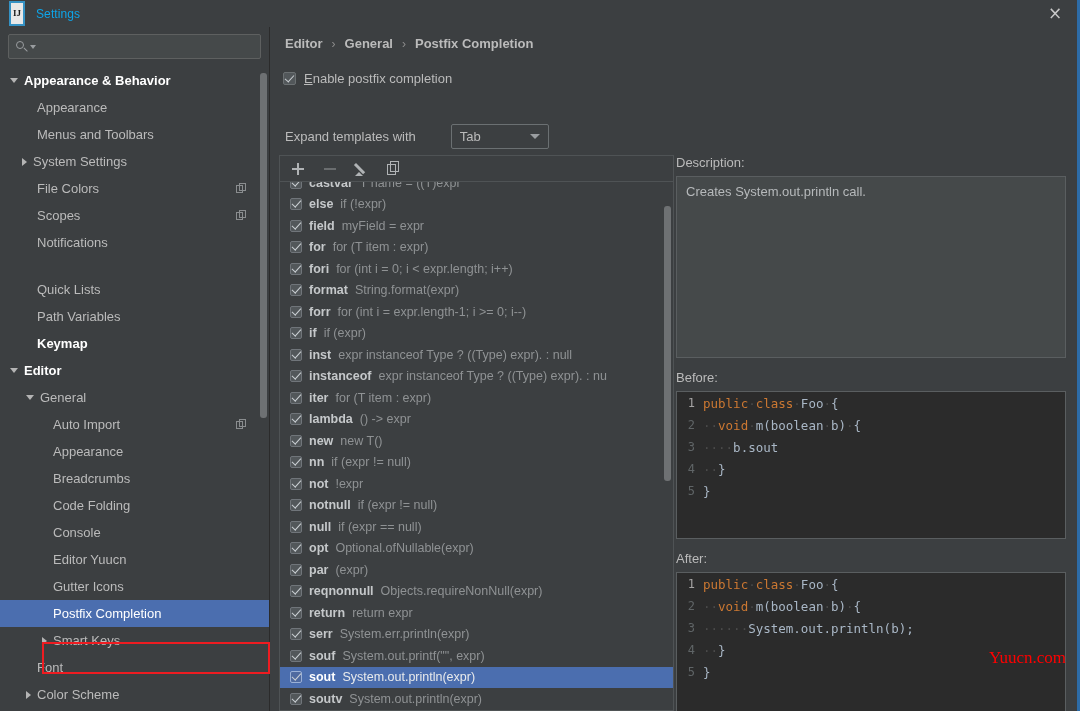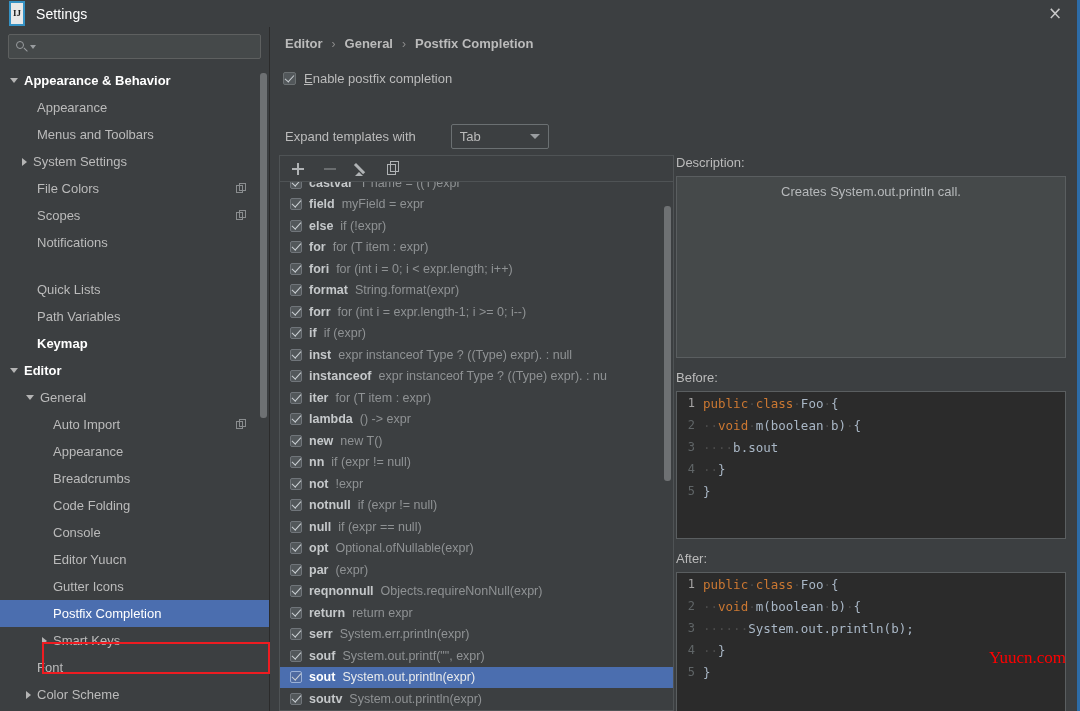--- a/index.html
+++ b/index.html
@@ -23,21 +23,21 @@
     display: flex; align-items: center;
   }
   .title-icon {
     width: 16px; height: 25px; margin-left: 9px;
     background: #e8e8e8; border: 2px solid #3592c4;
     display: flex; align-items: center; justify-content: center;
     font-size: 9px; font-weight: bold; color: #1b1b1b;
     font-family: "Liberation Serif", serif; line-height: 1;
   }
   .title-text {
-    margin-left: 11px; font-size: 14px; color: #ffffff; letter-spacing: .1px;
+    margin-left: 11px; font-size: 12px; color: #0ea5e9; letter-spacing: .1px;
   }
   .close-btn {
     position: absolute; right: 0px; top: 0; width: 44px; height: 27px;
     display: flex; align-items: center; justify-content: center;
     color: #c8c8c8; font-size: 17px; font-family: "DejaVu Sans", sans-serif;
     line-height: 1;
   }
 
   
   .sidebar {
@@ -202,21 +202,21 @@
   .lrow.sel .lkey { color: #ffffff; }
   .lrow.sel .lexp { color: #e8eaec; }
 
   
   .detail {
     position: absolute; left: 405px; top: 128px; right: 8px; bottom: 0;
   }
   .sect-label { font-size: 13px; color: #bbbbbb; margin-bottom: 6px; }
   .desc-box {
     height: 182px; background: #45494a; border: 1px solid #5a5e60;
-    padding: 7px 9px; font-size: 13px; color: #b6b9bb; text-align: center;
+    padding: 7px 9px; font-size: 13px; color: #b6b9bb;
   }
   .code-box {
     background: #2b2b2b; border: 1px solid #5a5e60; overflow: hidden;
     position: relative;
   }
   .cline { display: flex; height: 22px; align-items: center; font-family: "DejaVu Sans Mono", monospace; font-size: 12.5px; }
   .gut {
     width: 26px; text-align: right; padding-right: 8px;
     color: #5f6466; flex: 0 0 auto; font-family: "DejaVu Sans Mono", monospace; font-size: 12px;
   }
@@ -400,27 +400,27 @@
       </div>
       <div class="list-body">
         <div class="list-inner" id="template-rows">
             <div class="lrow">
               <span class="lcb"></span>
               <span class="lkey">castvar</span>
               <span class="lexp">T name = ((T)expr</span>
             </div>
             <div class="lrow">
               <span class="lcb"></span>
+              <span class="lkey">else</span>
+              <span class="lexp">if (!expr)</span>
+            </div>
+            <div class="lrow">
+              <span class="lcb"></span>
               <span class="lkey">field</span>
               <span class="lexp">myField = expr</span>
-            </div>
-            <div class="lrow">
-              <span class="lcb"></span>
-              <span class="lkey">else</span>
-              <span class="lexp">if (!expr)</span>
             </div>
             <div class="lrow">
               <span class="lcb"></span>
               <span class="lkey">for</span>
               <span class="lexp">for (T item : expr)</span>
             </div>
             <div class="lrow">
               <span class="lcb"></span>
               <span class="lkey">fori</span>
               <span class="lexp">for (int i = 0; i &lt; expr.length; i++)</span>

